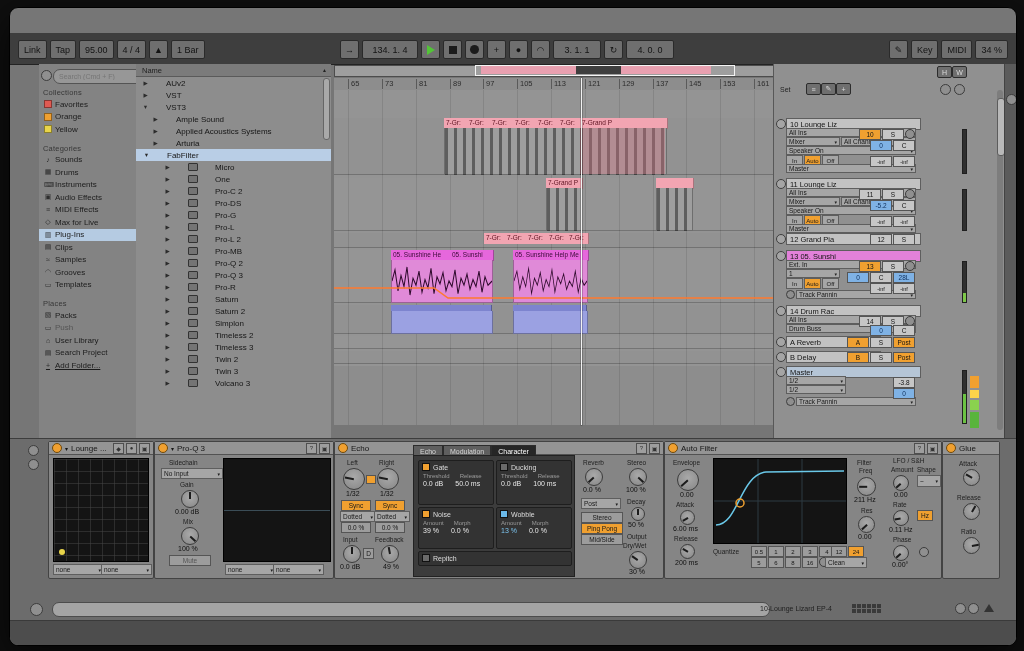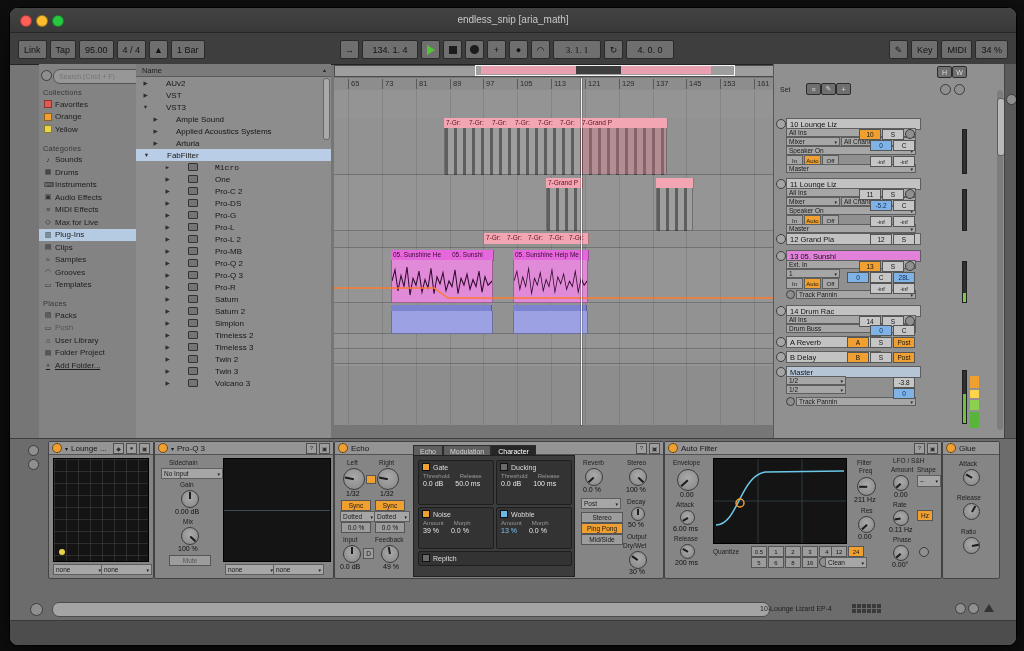--- a/index.html
+++ b/index.html
@@ -100,26 +100,20 @@
   .sfield{position:absolute;left:42px;top:4px;width:700px;height:13px;background:#a4a4a4;border:1px solid #4c4c4c;border-radius:7px;font-size:7px;color:#333;display:flex;align-items:center;padding:0 8px;}
   .botstrip{position:absolute;left:0;top:612px;width:1006px;height:25px;background:#4d4d4d;border-top:1px solid #3a3a3a;}
   .edge{position:absolute;left:994px;top:56px;width:12px;height:534px;background:#5b5b5b;border-left:1px solid #434343;}
   .mblock{width:9px;}
 </style>
 </head>
 <body>
 
 <div class="window">
 
-  <div class="titlebar">
-    <div class="tl" style="left:10px;background:#ff5f57;"></div>
-    <div class="tl" style="left:26px;background:#febc2e;"></div>
-    <div class="tl" style="left:42px;background:#28c840;"></div>
-    <div class="wtitle">endless_snip [aria_math]</div>
-  </div>
 
   <div class="transport">
     <div class="tgroup" style="left:8px;">
       <div class="tbtn">Link</div>
       <div class="tbtn">Tap</div>
       <div class="tbtn tfield">95.00</div>
       <div class="tbtn tfield">4 / 4</div>
       <div class="tbtn ticon">▲</div>
       <div class="tbtn">1 Bar</div>
     </div>
@@ -131,21 +125,21 @@
         </div>
       <div class="tbtn ticon">
           <span class="stop-sq"></span>
         </div>
       <div class="tbtn ticon">
           <span class="rec-ci"></span>
         </div>
       <div class="tbtn ticon">+</div>
       <div class="tbtn ticon">●</div>
       <div class="tbtn ticon">◠</div>
-      <div class="tbtn tfield" style="min-width:36px;font-family:Liberation Serif, serif;">3. 1. 1</div>
+      <div class="tbtn tfield" style="min-width:36px;">3. 1. 1</div>
       <div class="tbtn ticon">↻</div>
       <div class="tbtn tfield" style="min-width:36px;text-align:right;">4. 0. 0</div>
     </div>
     <div class="tgroup" style="right:8px;">
       <div class="tbtn ticon">✎</div>
       <div class="tbtn">Key</div>
       <div class="tbtn">MIDI</div>
       <div class="tbtn tfield">34 %</div>
     </div>
   </div>
@@ -220,21 +214,21 @@
       <div class="bitem" style="color:#555;">
           <span class="ci">▭</span>
           <span>Push</span>
         </div>
       <div class="bitem">
           <span class="ci">⌂</span>
           <span>User Library</span>
         </div>
       <div class="bitem">
           <span class="ci">▤</span>
-          <span>Folder Project</span>
+          <span>Search Project</span>
         </div>
       <div class="bitem" style="text-decoration:underline;">
           <span class="ci">+</span>
           <span>Add Folder...</span>
         </div>
     </div>
   </div>
 
   <div class="btree">
     <div class="thead">
@@ -262,21 +256,21 @@
         <span>Applied Acoustics Systems</span>
       </div>
     <div class="trow" style="padding-left:16px;">
         <span class="arr">▶</span>
         <span>Arturia</span>
       </div>
     <div class="trow sel" style="padding-left:7px;">
         <span class="arr">▼</span>
         <span>FabFilter</span>
       </div>
-    <div class="trow" style="padding-left:28px;font-family:Liberation Mono, monospace;">
+    <div class="trow" style="padding-left:28px;">
         <span class="arr">▶</span>
         <span class="plug"></span>
         <span>Micro</span>
       </div>
     <div class="trow" style="padding-left:28px;">
         <span class="arr">▶</span>
         <span class="plug"></span>
         <span>One</span>
       </div>
     <div class="trow" style="padding-left:28px;">

